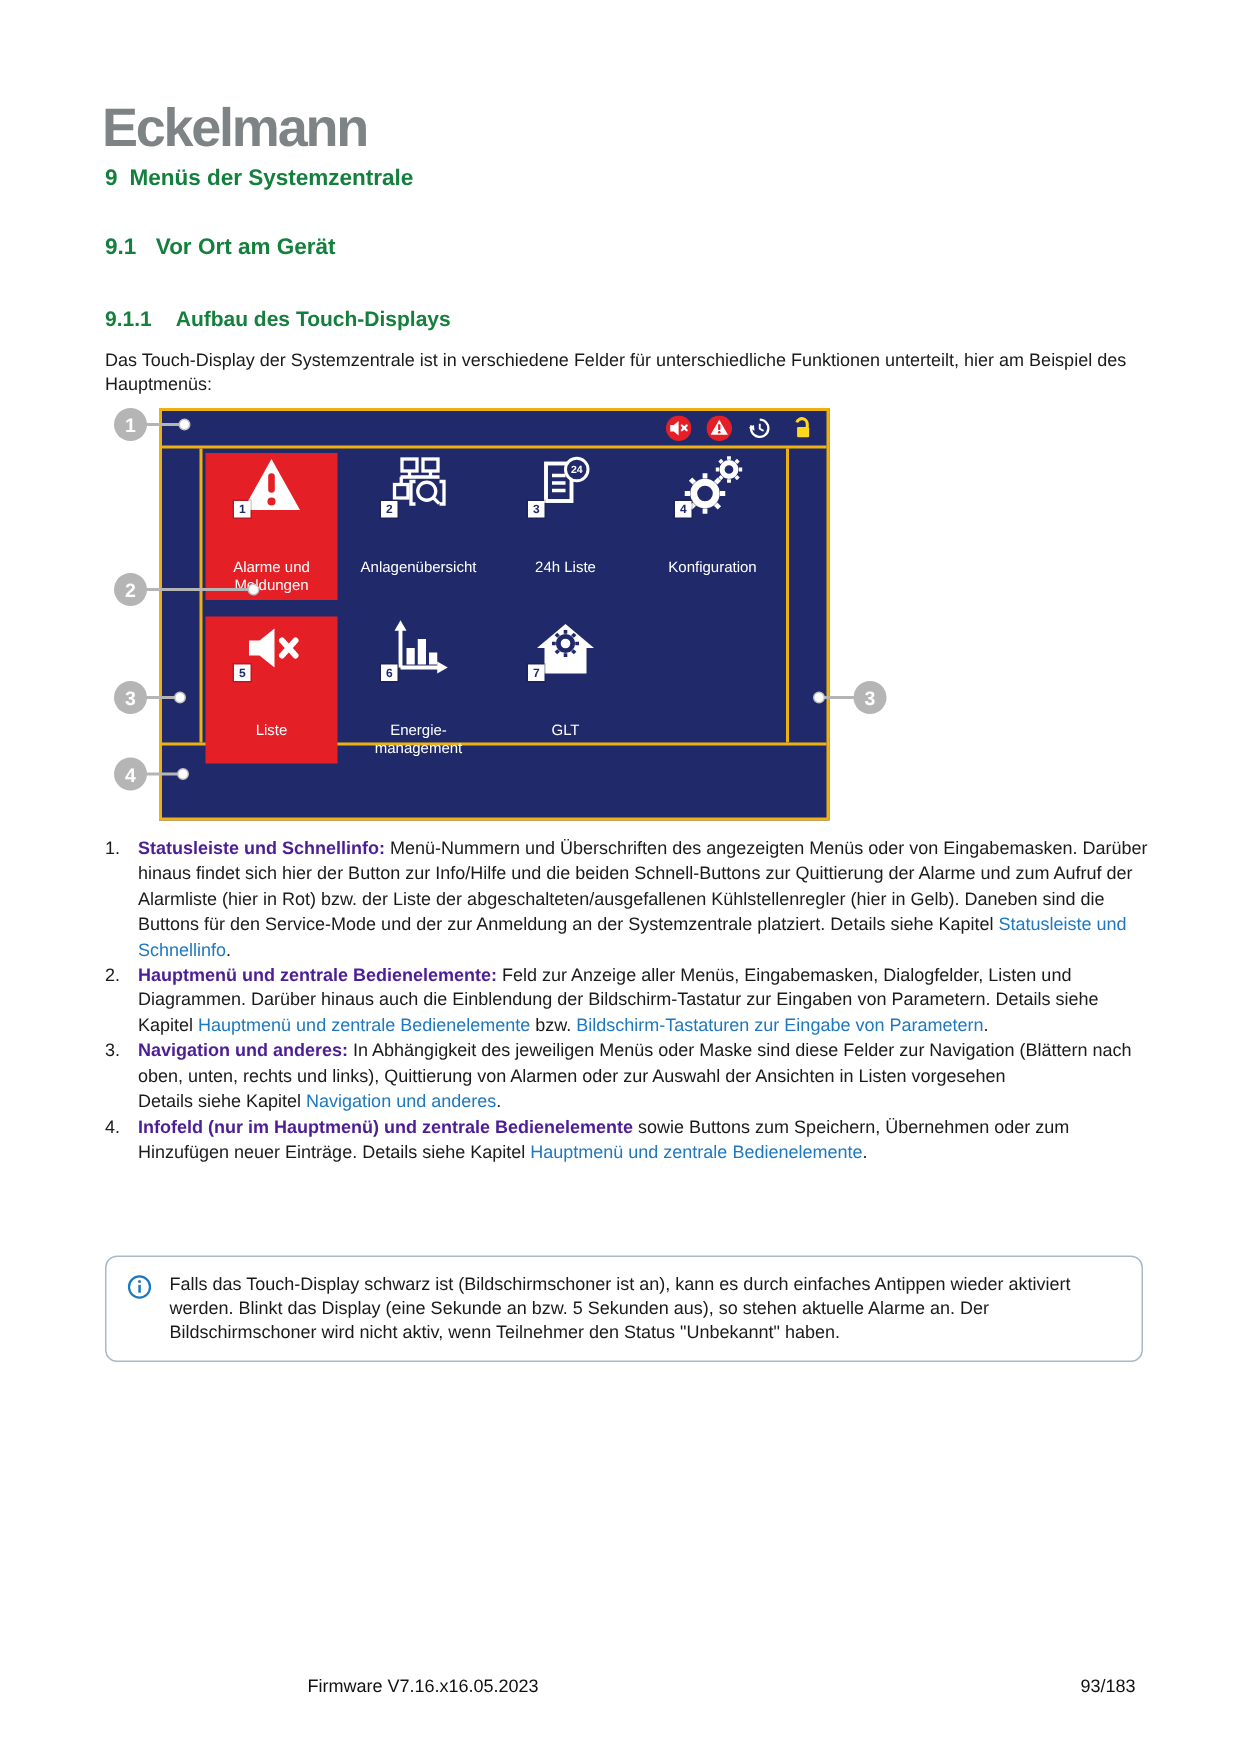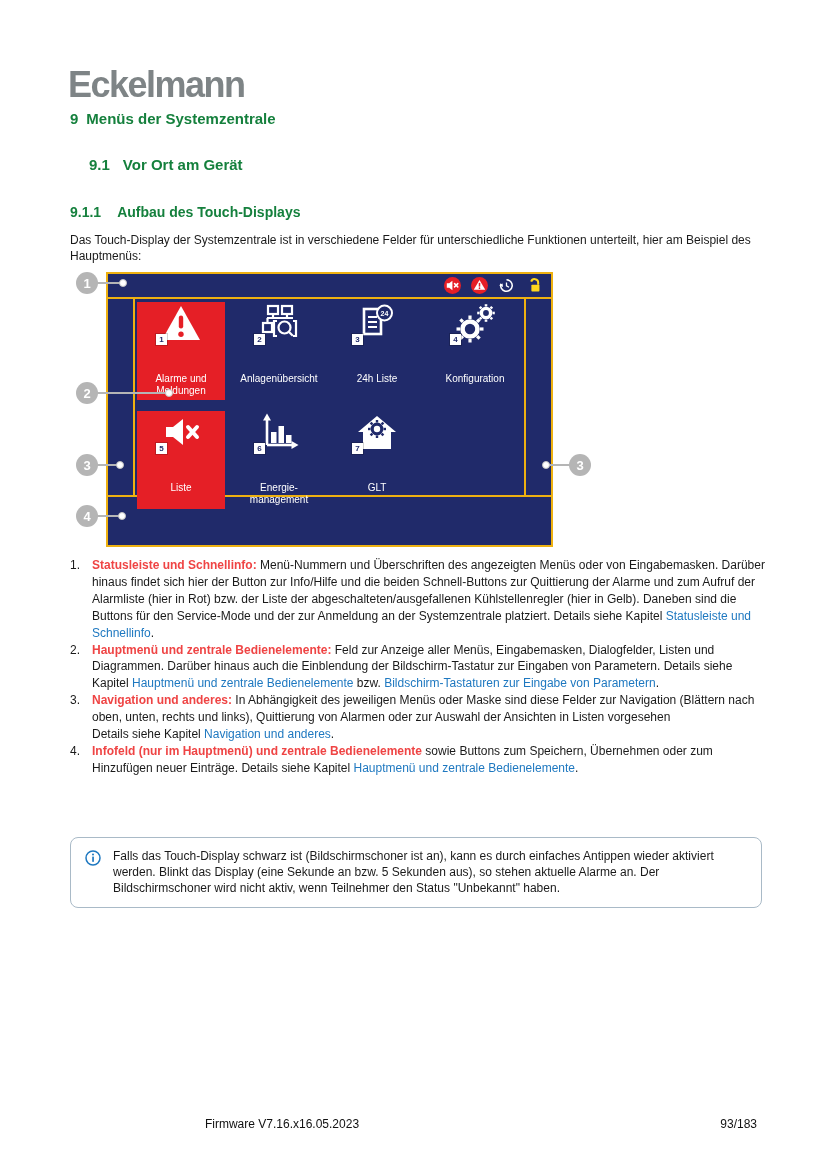--- a/index.html
+++ b/index.html
@@ -7,21 +7,21 @@
         font-family:"Liberation Sans",sans-serif;color:#1a1a1a;overflow:hidden;}
 
   
   .logo{position:absolute;left:68px;top:36px;font-size:36px;font-weight:bold;
         color:#7e8486;letter-spacing:-1.5px;margin-top:28px;}
   .h1,.h2,.h3{position:absolute;left:70px;font-weight:bold;color:#15803d;}
   .h1{top:110px;font-size:15px;}
   .h2{top:156px;font-size:15px;}
   .h3{top:204px;font-size:14px;}
   .h1 .num{display:inline-block;margin-right:8px;}
-  .h2 .num{display:inline-block;margin-right:13px;margin-left:19px;}
+  .h2 .num{display:inline-block;margin-right:13px;}
   .h3 .num{display:inline-block;margin-right:16px;}
   .intro{position:absolute;left:70px;top:233px;width:700px;font-size:12px;line-height:15.5px;}
 
   
   .display{position:absolute;left:106px;top:272px;width:447px;height:275px;
            background:#202a6a;border:2px solid #eeb111;box-sizing:border-box;z-index:1;}
   .statusbar{height:23px;border-bottom:2px solid #eeb111;display:flex;align-items:center;
              justify-content:flex-end;gap:10px;padding-right:9px;}
   .statusbar svg{display:block;}
   .body-row{display:flex;height:198px;border-bottom:2px solid #eeb111;box-sizing:border-box;}
@@ -52,21 +52,21 @@
   #co2{left:76px;top:382px}   #li2{left:96px;top:392px;width:72px}  #do2{left:165px;top:389px}
   #co3l{left:76px;top:454px}  #li3l{left:96px;top:464px;width:23px} #do3l{left:116px;top:461px}
   #co3r{left:569px;top:454px} #li3r{left:547px;top:464px;width:24px}#do3r{left:542px;top:461px}
   #co4{left:76px;top:505px}   #li4{left:96px;top:515px;width:25px}  #do4{left:118px;top:512px}
 
   
   .num-list{position:absolute;left:70px;top:557px;width:697px;font-size:12px;line-height:16.9px;}
   .li-row{display:flex;}
   .li-num{flex:0 0 22px;}
   .li-body{flex:1;}
-  .li-body b{color:#ef4444;}
+  .li-body b{color:#4c1d95;}
   .doc-link{color:#1e78c0;cursor:pointer;}
 
   
   .note{position:absolute;left:70px;top:837px;width:692px;box-sizing:border-box;
         border:1.5px solid #a9bac7;border-radius:8px;padding:10px 16px 10px 42px;
         font-size:12px;line-height:16.2px;color:#1a1a1a;}
   .note-icon{position:absolute;left:14px;top:12px;}
 
   
   .footer{position:absolute;left:70px;top:1117px;width:687px;display:flex;font-size:12px;color:#111;}

